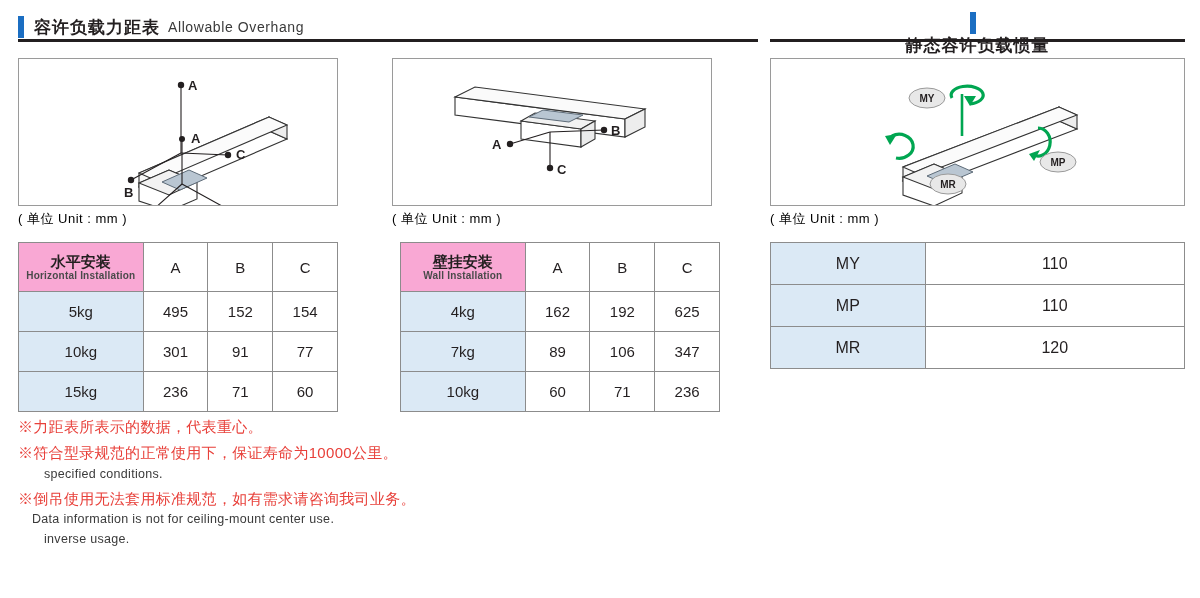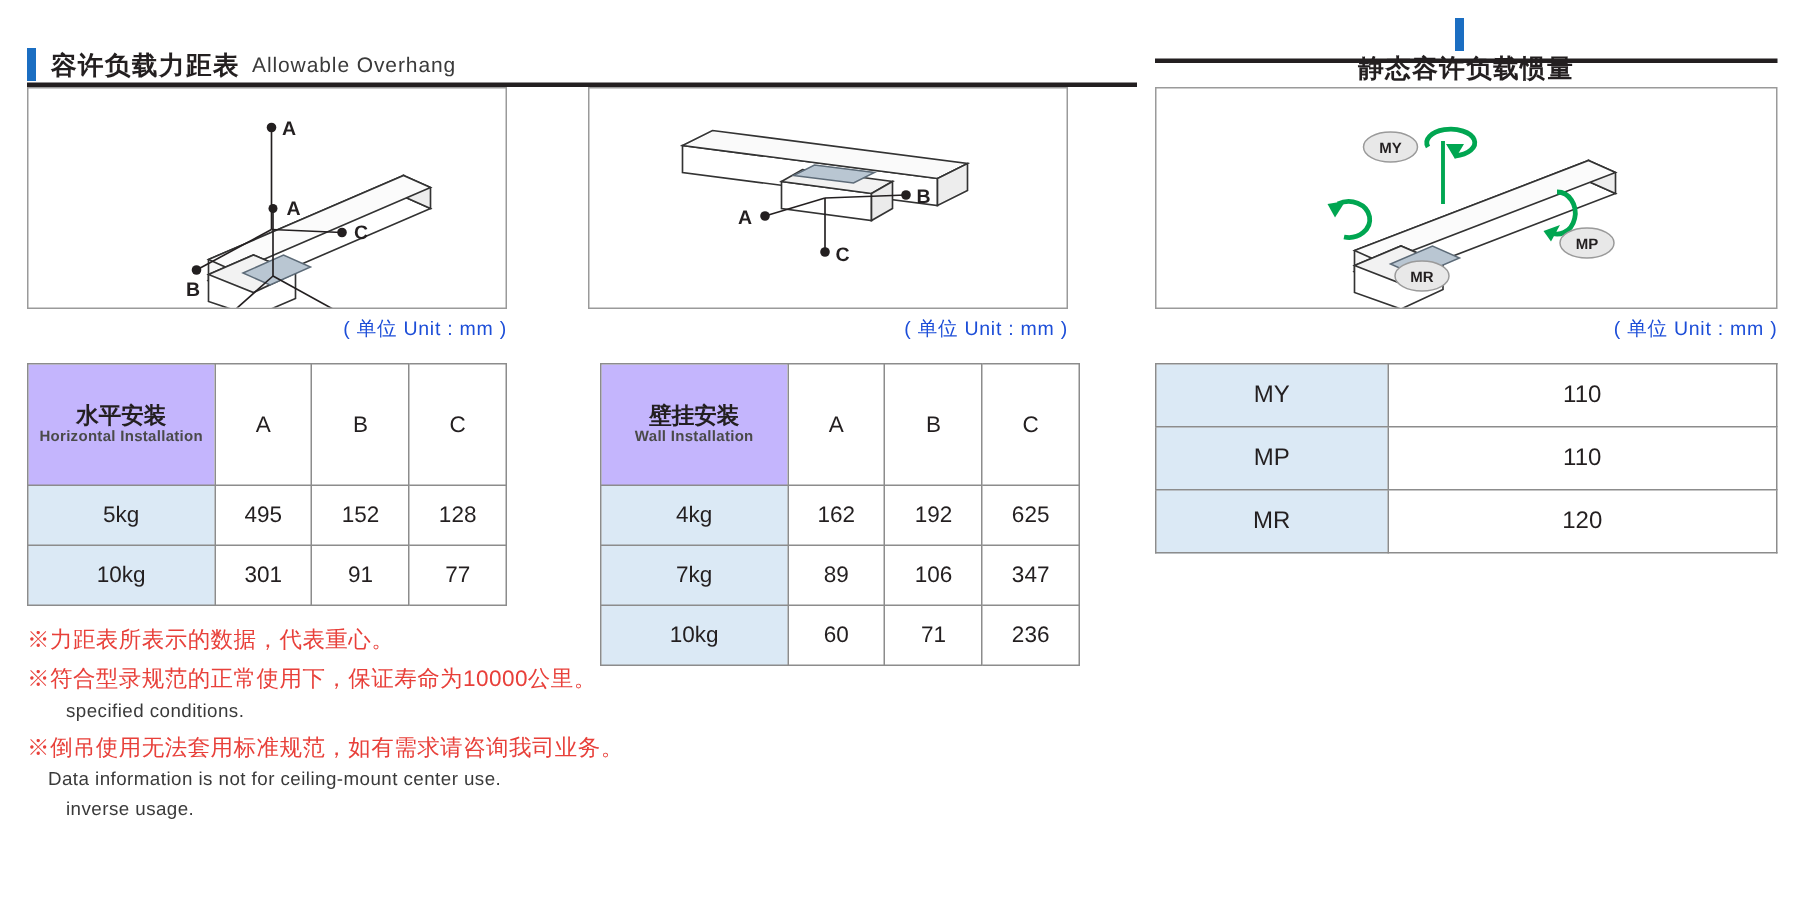--- a/index.html
+++ b/index.html
@@ -44,39 +44,38 @@
     letter-spacing: 1px;
     color: #231f20;
   }
   .section-header .title-en {
     font-size: 14px;
     color: #3a3a3a;
     letter-spacing: 0.6px;
     margin-left: 8px;
   }
 
-  #hdr-left  { left: 18px;  top: 28px; width: 740px; }
+  #hdr-left  { left: 18px;  top: 12px; width: 740px; }
   #hdr-right { left: 770px; top: 12px; width: 415px; flex-direction: column; }
 
   
   .illus {
     position: absolute;
     border: 1px solid #9a9a9a;
     background: #ffffff;
     box-sizing: border-box;
   }
   #illus-1 { left: 18px;  top: 58px; width: 320px; height: 148px; }
   #illus-2 { left: 392px; top: 58px; width: 320px; height: 148px; }
   #illus-3 { left: 770px; top: 58px; width: 415px; height: 148px; }
 
   .unit-note {
     position: absolute;
     font-size: 13px;
-    color: #1d4ed8;
-    text-align: right;
+    color: #000000;
     letter-spacing: 0.5px;
   }
   #unit-1 { left: 18px;  top: 210px; width: 320px; }
   #unit-2 { left: 392px; top: 210px; width: 320px; }
   #unit-3 { left: 770px; top: 210px; width: 415px; }
 
   
   table.spec {
     position: absolute;
     border-collapse: collapse;
@@ -87,23 +86,23 @@
     border: 1px solid #8c8c8c;
     text-align: center;
     font-weight: normal;
     color: #231f20;
   }
   table.spec thead th {
     height: 44px;
     background: #ffffff;
   }
   table.spec thead th.labelcell {
-    background: #c4b5fd;
+    background: #f9a8d4;
     line-height: 1.15;
-    padding: 18px 4px;
+    padding: 2px 4px;
   }
   table.spec thead th.labelcell .cn {
     font-size: 15px;
     font-weight: bold;
     display: block;
   }
   table.spec thead th.labelcell .en {
     font-size: 10px;
     color: #4a4a4a;
     display: block;
@@ -296,27 +295,33 @@
       <th>A</th>
       <th>B</th>
       <th>C</th>
     </tr>
   </thead>
   <tbody>
     <tr>
       <td class="rowlabel">5kg</td>
       <td>495</td>
       <td>152</td>
-      <td>128</td>
+      <td>154</td>
     </tr>
     <tr>
       <td class="rowlabel">10kg</td>
       <td>301</td>
       <td>91</td>
       <td>77</td>
+    </tr>
+    <tr>
+      <td class="rowlabel">15kg</td>
+      <td>236</td>
+      <td>71</td>
+      <td>60</td>
     </tr>
   </tbody>
 </table>
 
 <table class="spec" id="table-2">
   <colgroup>
       <col class="c0">
       <col class="c1">
       <col class="c2">
       <col class="c3">

